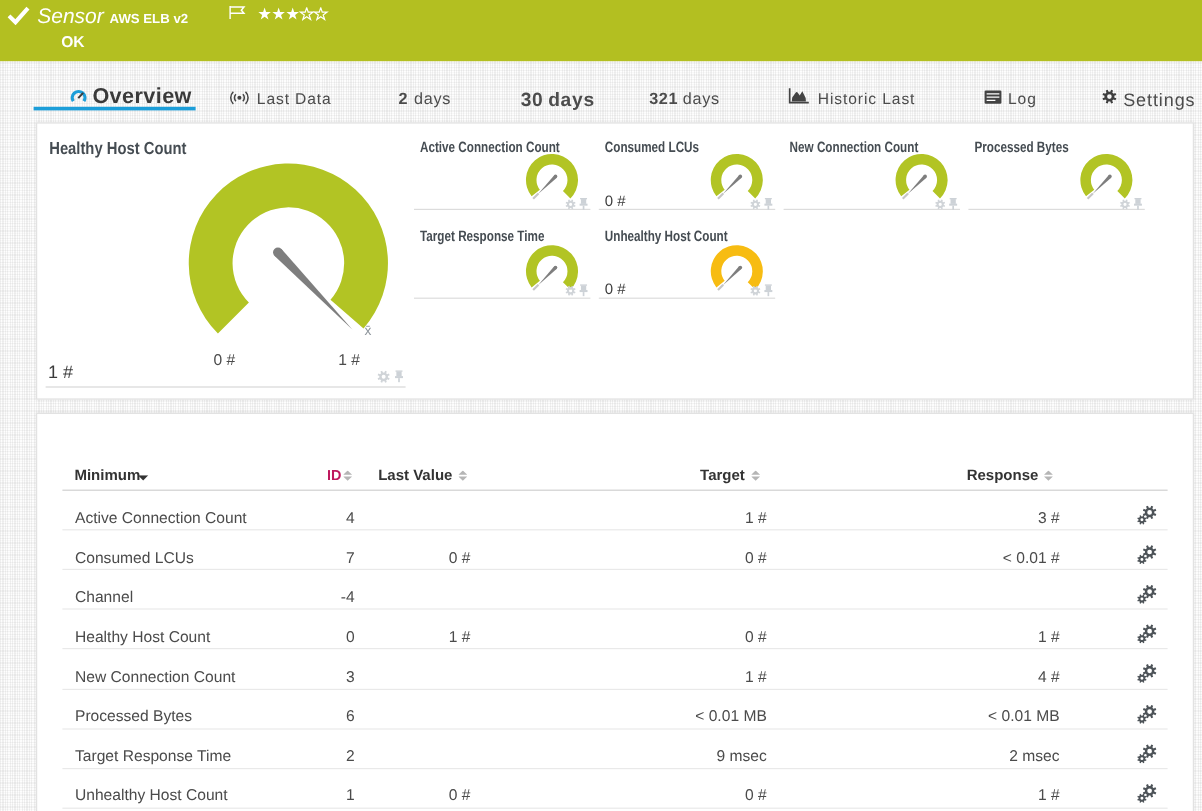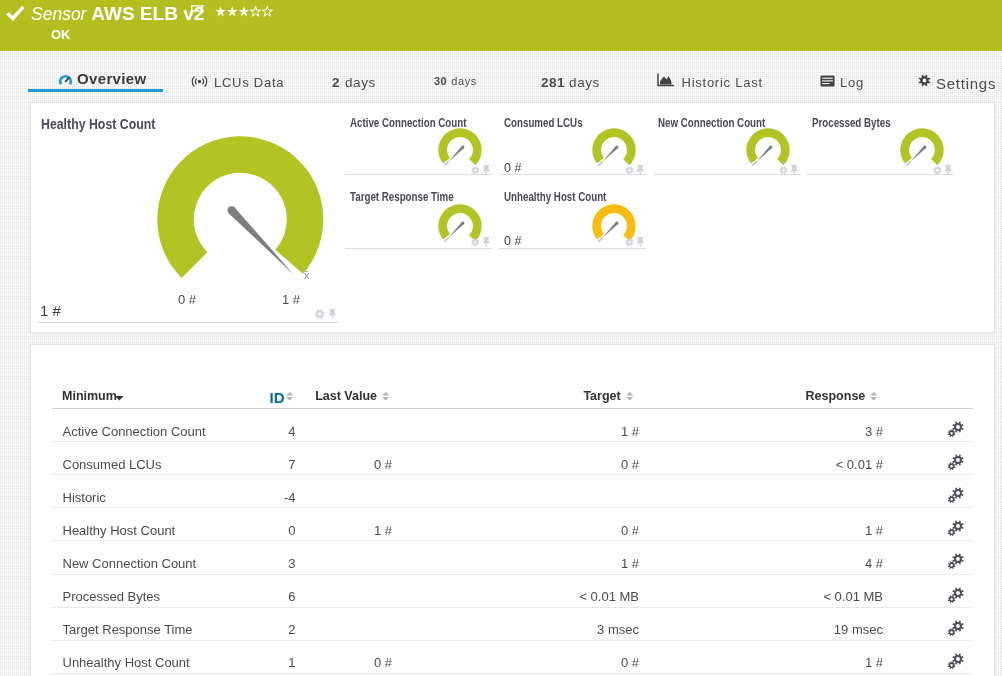--- a/index.html
+++ b/index.html
@@ -10,21 +10,21 @@
 .abs{position:absolute}
 .panel{position:absolute;background:#fff;border:1px solid #e2e2e2;box-shadow:0 0 2px rgba(0,0,0,0.10)}
 .t13{font-size:13px;color:#4b4b4b}
 .rt{text-align:right}
 </style></head><body>
 
 <div class="abs" style="left:0;top:0;width:1002px;height:51px;background:#b3bf21"></div>
 <svg class="abs" style="left:6px;top:5px" width="19" height="16" viewBox="0 0 19 16">
     <polyline points="1.5,8.2 6.9,13.5 17.3,1.8" fill="none" stroke="#fff" stroke-width="3.4"></polyline>
   </svg>
-<div class="abs" style="left:31px;top:3px;font-size:17.5px;font-style:italic;color:#fff">Sensor <b style="font-style:normal;font-size:19px">AWS ELB v2</b></div>
+<div class="abs" style="left:31px;top:3px;font-size:17.5px;font-style:italic;color:#fff">Sensor <b style="font-style:normal;font-size:11px">AWS ELB v2</b></div>
 <svg class="abs" style="left:191px;top:5px" width="14" height="11" viewBox="0 0 14 11">
     <path d="M0.7,0 V10.8" stroke="#fff" stroke-width="1.3" fill="none"></path>
     <path d="M0.7,0.9 H12.3 L10.1,3.5 L12.3,6.1 H0.7" fill="none" stroke="#fff" stroke-width="1.2"></path>
   </svg>
 <svg class="abs" style="left:215px;top:6px" width="62" height="12" viewBox="0 0 62 12">
     <g transform="translate(0.0,0)">
       <polygon points="5.5,0.3 6.73,4.1 10.73,4.1 7.5,6.45 8.73,10.25 5.5,7.9 2.27,10.25 3.5,6.45 0.27,4.1 4.27,4.1" fill="#fff"></polygon>
     </g>
     <g transform="translate(11.7,0)">
       <polygon points="5.5,0.3 6.73,4.1 10.73,4.1 7.5,6.45 8.73,10.25 5.5,7.9 2.27,10.25 3.5,6.45 0.27,4.1 4.27,4.1" fill="#fff"></polygon>
@@ -37,30 +37,30 @@
     </g>
     <g transform="translate(46.8,0)">
       <polygon points="5.5,0.3 6.73,4.1 10.73,4.1 7.5,6.45 8.73,10.25 5.5,7.9 2.27,10.25 3.5,6.45 0.27,4.1 4.27,4.1" fill="none" stroke="#fff" stroke-width="1"></polygon>
     </g>
   </svg>
 <div class="abs" style="left:51px;top:27px;font-size:13px;font-weight:bold;color:#fff">OK</div>
 <svg class="abs" style="left:58px;top:74px" width="15" height="15" viewBox="0 0 15 15">
     <path d="M 1.96 11.09 A 6.6 6.6 0 1 1 13.04 11.09 L 10.77 9.62 A 3.9 3.9 0 1 0 4.23 9.62 Z" fill="#1c9ed9"></path>
     <line x1="7.2" y1="7.8" x2="11.3" y2="3.4" stroke="#3c3c3c" stroke-width="1.7"></line>
   </svg>
-<div class="abs" style="left:77px;top:70px;font-size:15px;font-weight:bold;color:#3a3a3a;letter-spacing:0.35px;white-space:nowrap">Overview</div>
+<div class="abs" style="left:77px;top:70px;font-size:18px;font-weight:bold;color:#3a3a3a;letter-spacing:0.35px;white-space:nowrap">Overview</div>
 <svg class="abs" style="left:191px;top:74px" width="17" height="15" viewBox="0 0 17 15">
     <circle cx="8.5" cy="7.5" r="1.7" fill="#444"></circle>
     <path d="M5.6,4.6 a4.1,4.1 0 0 0 0,5.8 M3.4,2.4 a7.2,7.2 0 0 0 0,10.2" fill="none" stroke="#444" stroke-width="1.25"></path>
     <path d="M11.4,4.6 a4.1,4.1 0 0 1 0,5.8 M13.6,2.4 a7.2,7.2 0 0 1 0,10.2" fill="none" stroke="#444" stroke-width="1.25"></path>
   </svg>
-<div class="abs" style="left:214px;top:75px;font-size:13px;font-weight:normal;color:#4c4c4c;letter-spacing:0.75px;white-space:nowrap">LCUs Data</div>
+<div class="abs" style="left:214px;top:75px;font-size:13px;font-weight:normal;color:#4c4c4c;letter-spacing:0.75px;white-space:nowrap">Last Data</div>
 <div class="abs" style="left:332px;top:75px;font-size:13.5px;font-weight:normal;color:#4c4c4c;letter-spacing:0.5px;white-space:nowrap"><b>2</b><span style="display:inline-block;width:5px"></span><span style="letter-spacing:0.6px">days</span></div>
-<div class="abs" style="left:434px;top:75px;font-size:11px;font-weight:normal;color:#4c4c4c;letter-spacing:0.5px;white-space:nowrap"><b>30</b><span style="display:inline-block;width:4px"></span><span style="letter-spacing:0.6px">days</span></div>
-<div class="abs" style="left:541px;top:75px;font-size:13.5px;font-weight:normal;color:#4c4c4c;letter-spacing:0.5px;white-space:nowrap"><b>281</b><span style="display:inline-block;width:4px"></span><span style="letter-spacing:0.6px">days</span></div>
+<div class="abs" style="left:434px;top:75px;font-size:16px;font-weight:bold;color:#4c4c4c;letter-spacing:0.5px;white-space:nowrap"><b>30</b><span style="display:inline-block;width:4px"></span><span style="letter-spacing:0.6px">days</span></div>
+<div class="abs" style="left:541px;top:75px;font-size:13.5px;font-weight:normal;color:#4c4c4c;letter-spacing:0.5px;white-space:nowrap"><b>321</b><span style="display:inline-block;width:4px"></span><span style="letter-spacing:0.6px">days</span></div>
 <svg class="abs" style="left:657px;top:73px" width="18" height="14" viewBox="0 0 18 14">
     <path d="M1,0.5 V12.5 H17" fill="none" stroke="#434343" stroke-width="1.5"></path>
     <path d="M2.8,11.5 L3.2,8.2 L6,4.2 Q7,3.1 8,4.6 L9.4,6.6 L11.6,3 L14.4,8.6 L14.6,11.5 Z" fill="#434343"></path>
   </svg>
 <div class="abs" style="left:681.5px;top:75px;font-size:13px;font-weight:normal;color:#4c4c4c;letter-spacing:0.75px;white-space:nowrap">Historic Last</div>
 <svg class="abs" style="left:820px;top:75px" width="15" height="12" viewBox="0 0 15 12">
     <rect x="0.5" y="0.5" width="14" height="11" fill="#434343" rx="1"></rect>
     <line x1="2.2" y1="3.2" x2="12.8" y2="3.2" stroke="#fff" stroke-width="1.1"></line>
     <line x1="2.2" y1="5.9" x2="12.8" y2="5.9" stroke="#fff" stroke-width="1.1"></line>
     <line x1="2.2" y1="8.6" x2="9.5" y2="8.6" stroke="#fff" stroke-width="1.1"></line>
@@ -244,21 +244,21 @@
     <rect x="14.1" y="2.9" width="4.4" height="4.0" fill="#cdd2d7"></rect>
     <rect x="13.0" y="6.7" width="6.6" height="1.7" fill="#cdd2d7"></rect>
     <rect x="15.6" y="8.4" width="1.4" height="3.4" fill="#cdd2d7"></rect>
     <rect x="13.4" y="2.0" width="5.8" height="1.1" fill="#cdd2d7"></rect>
   </svg>
 <div class="panel" style="left:30px;top:344px;width:965px;height:336px"></div>
 <div class="abs" style="left:62px;top:389px;font-size:12.5px;font-weight:bold;color:#333">Minimum</div>
 <svg class="abs" style="left:114.5px;top:396px" width="9" height="5" viewBox="0 0 9 5">
     <polygon points="0,0 8.6,0 4.3,4.4" fill="#333"></polygon>
   </svg>
-<div class="abs rt" style="left:164.5px;top:389px;width:120px;font-size:15px;font-weight:bold;color:#0369a1">ID</div>
+<div class="abs rt" style="left:164.5px;top:389px;width:120px;font-size:12px;font-weight:bold;color:#be185d">ID</div>
 <svg style="position:absolute;left:286px;top:392px" width="8" height="9" viewBox="0 0 8 9">
     <polygon points="3.7,0 7.4,3.6 0,3.6" fill="#b5b5b5"></polygon>
     <polygon points="0,5 7.4,5 3.7,8.6" fill="#b5b5b5"></polygon>
   </svg>
 <div class="abs rt" style="left:257px;top:389px;width:120px;font-size:12.5px;font-weight:bold;color:#333">Last Value</div>
 <svg style="position:absolute;left:382px;top:392px" width="8" height="9" viewBox="0 0 8 9">
     <polygon points="3.7,0 7.4,3.6 0,3.6" fill="#b5b5b5"></polygon>
     <polygon points="0,5 7.4,5 3.7,8.6" fill="#b5b5b5"></polygon>
   </svg>
 <div class="abs rt" style="left:500.70000000000005px;top:389px;width:120px;font-size:12.5px;font-weight:bold;color:#333">Target</div>
@@ -317,21 +317,21 @@
     <line x1="8.33" y1="11.48" x2="10.2" y2="10.71" stroke="#4d5358" stroke-width="1.2"></line>
     <line x1="8.33" y1="12.92" x2="10.2" y2="13.69" stroke="#4d5358" stroke-width="1.2"></line>
     <line x1="7.32" y1="13.93" x2="8.09" y2="15.8" stroke="#4d5358" stroke-width="1.2"></line>
     <line x1="5.88" y1="13.93" x2="5.11" y2="15.8" stroke="#4d5358" stroke-width="1.2"></line>
     <line x1="4.87" y1="12.92" x2="3.0" y2="13.69" stroke="#4d5358" stroke-width="1.2"></line>
     <line x1="4.87" y1="11.48" x2="3.0" y2="10.71" stroke="#4d5358" stroke-width="1.2"></line>
     <line x1="5.88" y1="10.47" x2="5.11" y2="8.6" stroke="#4d5358" stroke-width="1.2"></line>
     <circle cx="6.6" cy="12.2" r="2.03" fill="none" stroke="#4d5358" stroke-width="1.6"></circle>
   </svg>
 <div class="abs" style="left:52px;top:474.2px;width:921px;height:1px;background:#e9e9e9"></div>
-<div class="abs t13" style="left:62.5px;top:489.7px">Historic</div>
+<div class="abs t13" style="left:62.5px;top:489.7px">Channel</div>
 <div class="abs t13 rt" style="left:175.5px;top:489.7px;width:120px">-4</div>
 
 <svg style="position:absolute;left:945px;top:487.2px" width="20" height="18" viewBox="0 0 20 18">
     <line x1="14.05" y1="3.47" x2="15.18" y2="0.73" stroke="#4d5358" stroke-width="1.75"></line>
     <line x1="15.53" y1="4.95" x2="18.27" y2="3.82" stroke="#4d5358" stroke-width="1.75"></line>
     <line x1="15.53" y1="7.05" x2="18.27" y2="8.18" stroke="#4d5358" stroke-width="1.75"></line>
     <line x1="14.05" y1="8.53" x2="15.18" y2="11.27" stroke="#4d5358" stroke-width="1.75"></line>
     <line x1="11.95" y1="8.53" x2="10.82" y2="11.27" stroke="#4d5358" stroke-width="1.75"></line>
     <line x1="10.47" y1="7.05" x2="7.73" y2="8.18" stroke="#4d5358" stroke-width="1.75"></line>
     <line x1="10.47" y1="4.95" x2="7.73" y2="3.82" stroke="#4d5358" stroke-width="1.75"></line>
@@ -422,22 +422,22 @@
     <line x1="5.88" y1="13.93" x2="5.11" y2="15.8" stroke="#4d5358" stroke-width="1.2"></line>
     <line x1="4.87" y1="12.92" x2="3.0" y2="13.69" stroke="#4d5358" stroke-width="1.2"></line>
     <line x1="4.87" y1="11.48" x2="3.0" y2="10.71" stroke="#4d5358" stroke-width="1.2"></line>
     <line x1="5.88" y1="10.47" x2="5.11" y2="8.6" stroke="#4d5358" stroke-width="1.2"></line>
     <circle cx="6.6" cy="12.2" r="2.03" fill="none" stroke="#4d5358" stroke-width="1.6"></circle>
   </svg>
 <div class="abs" style="left:52px;top:606.6px;width:921px;height:1px;background:#e9e9e9"></div>
 <div class="abs t13" style="left:62.5px;top:622.1px">Target Response Time</div>
 <div class="abs t13 rt" style="left:175.5px;top:622.1px;width:120px">2</div>
 
-<div class="abs t13 rt" style="left:519px;top:622.1px;width:120px">3 msec</div>
-<div class="abs t13 rt" style="left:763px;top:622.1px;width:120px">19 msec</div>
+<div class="abs t13 rt" style="left:519px;top:622.1px;width:120px">9 msec</div>
+<div class="abs t13 rt" style="left:763px;top:622.1px;width:120px">2 msec</div>
 <svg style="position:absolute;left:945px;top:619.6px" width="20" height="18" viewBox="0 0 20 18">
     <line x1="14.05" y1="3.47" x2="15.18" y2="0.73" stroke="#4d5358" stroke-width="1.75"></line>
     <line x1="15.53" y1="4.95" x2="18.27" y2="3.82" stroke="#4d5358" stroke-width="1.75"></line>
     <line x1="15.53" y1="7.05" x2="18.27" y2="8.18" stroke="#4d5358" stroke-width="1.75"></line>
     <line x1="14.05" y1="8.53" x2="15.18" y2="11.27" stroke="#4d5358" stroke-width="1.75"></line>
     <line x1="11.95" y1="8.53" x2="10.82" y2="11.27" stroke="#4d5358" stroke-width="1.75"></line>
     <line x1="10.47" y1="7.05" x2="7.73" y2="8.18" stroke="#4d5358" stroke-width="1.75"></line>
     <line x1="10.47" y1="4.95" x2="7.73" y2="3.82" stroke="#4d5358" stroke-width="1.75"></line>
     <line x1="11.95" y1="3.47" x2="10.82" y2="0.73" stroke="#4d5358" stroke-width="1.75"></line>
     <circle cx="13.0" cy="6.0" r="2.96" fill="none" stroke="#4d5358" stroke-width="2.0"></circle>

